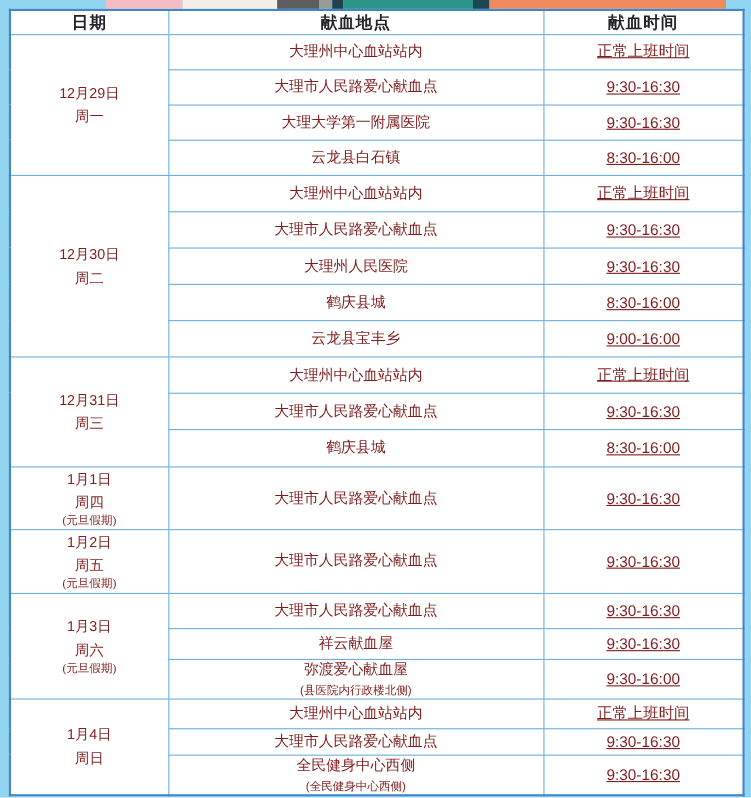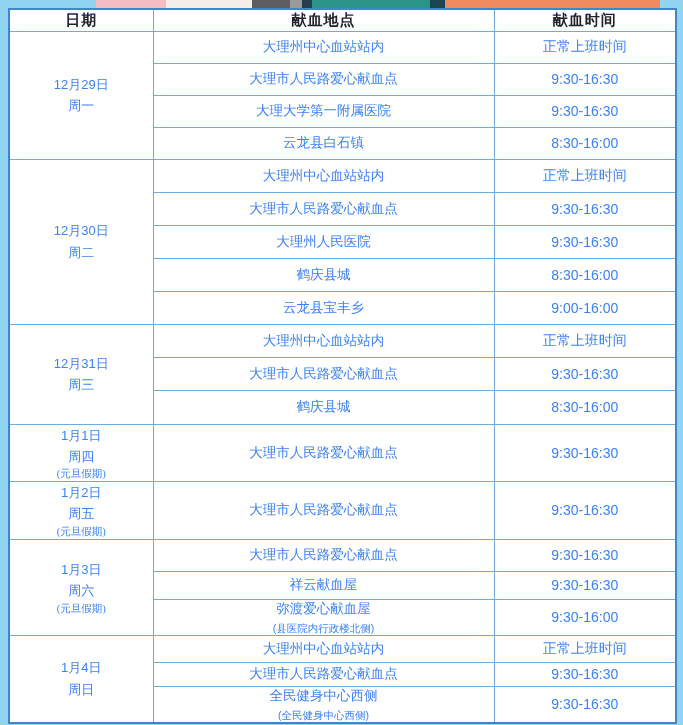--- a/index.html
+++ b/index.html
@@ -33,21 +33,21 @@
     border: 2px solid #3e87cb;
     table-layout: fixed;
   }
   table.schedule col.c-date { width: 144px; }
   table.schedule col.c-loc  { width: 341px; }
   table.schedule col.c-time { width: 182px; }
   table.schedule th, table.schedule td {
     border: 1px solid #6cadde;
     text-align: center;
     vertical-align: middle;
-    color: #3b82f6;
+    color: #7f1d1d;
     padding: 0 4px;
   }
   table.schedule th {
     font-size: 15px;
     font-weight: bold;
     color: #222228;
     letter-spacing: 1px;
   }
   tr.h22 { height: 22px; }
   tr.h24 { height: 24px; }
@@ -56,21 +56,21 @@
   tr.h32 { height: 32px; }
   tr.h33 { height: 33px; }
   tr.h34 { height: 34px; }
   tr.h35 { height: 35px; }
   tr.h54 { height: 54px; padding-left: 48px; }
   tr.h55 { height: 55px; }
   td.date-cell { font-size: 13px; line-height: 1.65; color: #3a3a40; }
   td.date-cell .date-note { font-size: 10.5px; line-height: 1.3; font-family: Liberation Serif, serif; }
   td.loc-cell  { font-size: 13.5px; }
   td.loc-cell .loc-sub { font-size: 10.5px; line-height: 1.25; margin-top: 4px; }
-  td.time-cell { font-size: 14px; }
+  td.time-cell { font-size: 14px; text-decoration: underline; }
 </style>
 </head>
 <body>
 
 <div class="banner">
   <div class="seg seg-pink" style="background-color: rgb(243, 189, 195);"></div>
   <div class="seg seg-cream" style="background-color: rgb(244, 240, 233);"></div>
   <div class="seg seg-darkgray" style="background-color: rgb(93, 93, 95);"></div>
   <div class="seg seg-gray" style="background-color: rgb(154, 154, 154);"></div>
   <div class="seg seg-navy" style="background-color: rgb(36, 64, 79);"></div>

